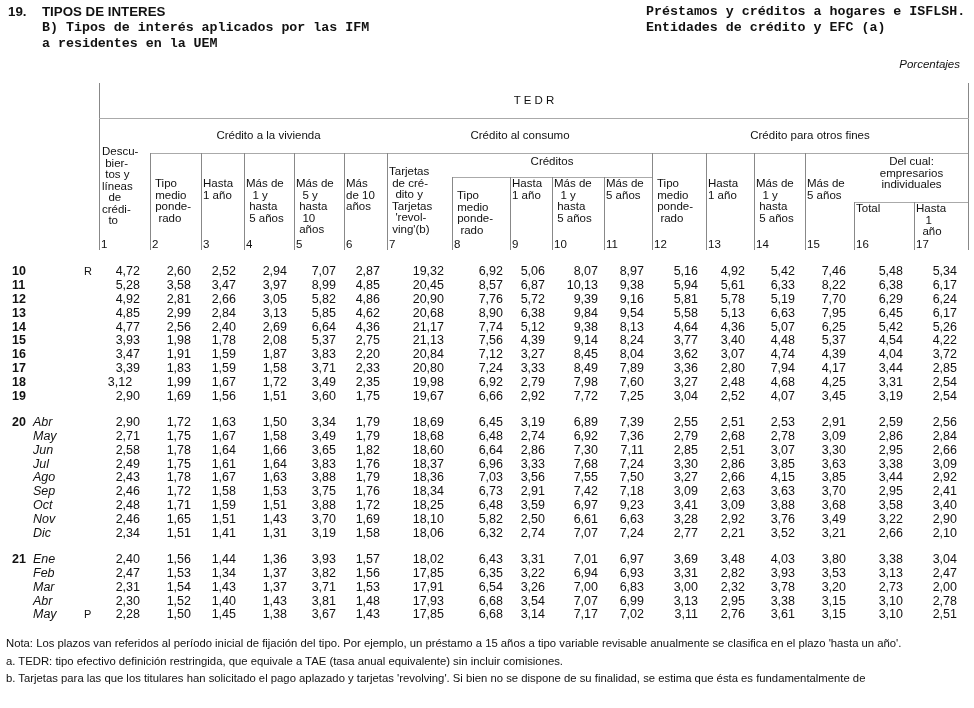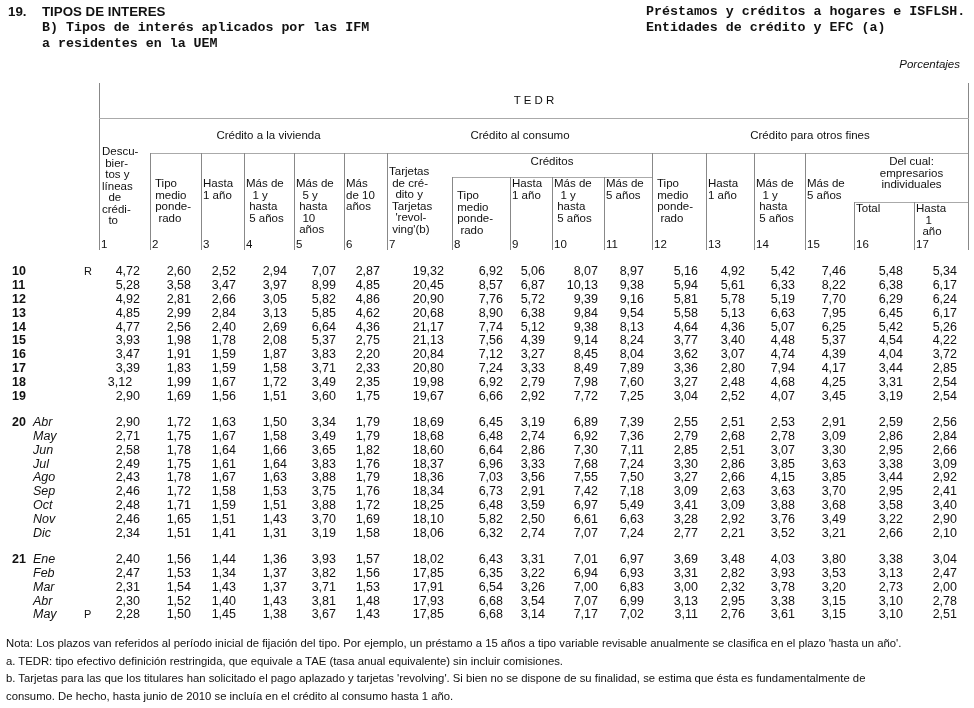--- a/index.html
+++ b/index.html
@@ -522,21 +522,21 @@
       <span class="v" style="left: 100px;">2,48</span>
       <span class="v" style="left: 151px;">1,71</span>
       <span class="v" style="left: 196px;">1,59</span>
       <span class="v" style="left: 247px;">1,51</span>
       <span class="v" style="left: 296px;">3,88</span>
       <span class="v" style="left: 340px;">1,72</span>
       <span class="v" style="left: 404px;">18,25</span>
       <span class="v" style="left: 463px;">6,48</span>
       <span class="v" style="left: 505px;">3,59</span>
       <span class="v" style="left: 558px;">6,97</span>
-      <span class="v" style="left: 604px;">5,49</span>
+      <span class="v" style="left: 604px;">9,23</span>
       <span class="v" style="left: 658px;">3,41</span>
       <span class="v" style="left: 705px;">3,09</span>
       <span class="v" style="left: 755px;">3,88</span>
       <span class="v" style="left: 806px;">3,68</span>
       <span class="v" style="left: 863px;">3,58</span>
       <span class="v" style="left: 917px;">3,40</span>
     </div>
     <div class="row">
       <span class="yr"></span>
       <span class="mo">Nov</span>
@@ -691,14 +691,13 @@
       <span class="v" style="left: 806px;">3,15</span>
       <span class="v" style="left: 863px;">3,10</span>
       <span class="v" style="left: 917px;">2,51</span>
     </div>
   </div>
 
 <div class="notes">
   <div>Nota: Los plazos van referidos al período inicial de fijación del tipo. Por ejemplo, un préstamo a 15 años a tipo variable revisable anualmente se clasifica en el plazo 'hasta un año'.</div>
   <div>a. TEDR: tipo efectivo definición restringida, que equivale a TAE (tasa anual equivalente) sin incluir comisiones.</div>
   <div>b. Tarjetas para las que los titulares han solicitado el pago aplazado y tarjetas 'revolving'. Si bien no se dispone de su finalidad, se estima que ésta es fundamentalmente de</div>
-  <div>consumo. De hecho, hasta junio de 2010 se incluía en el crédito al consumo hasta 1 año.</div>
 </div>
 
 </body></html>

